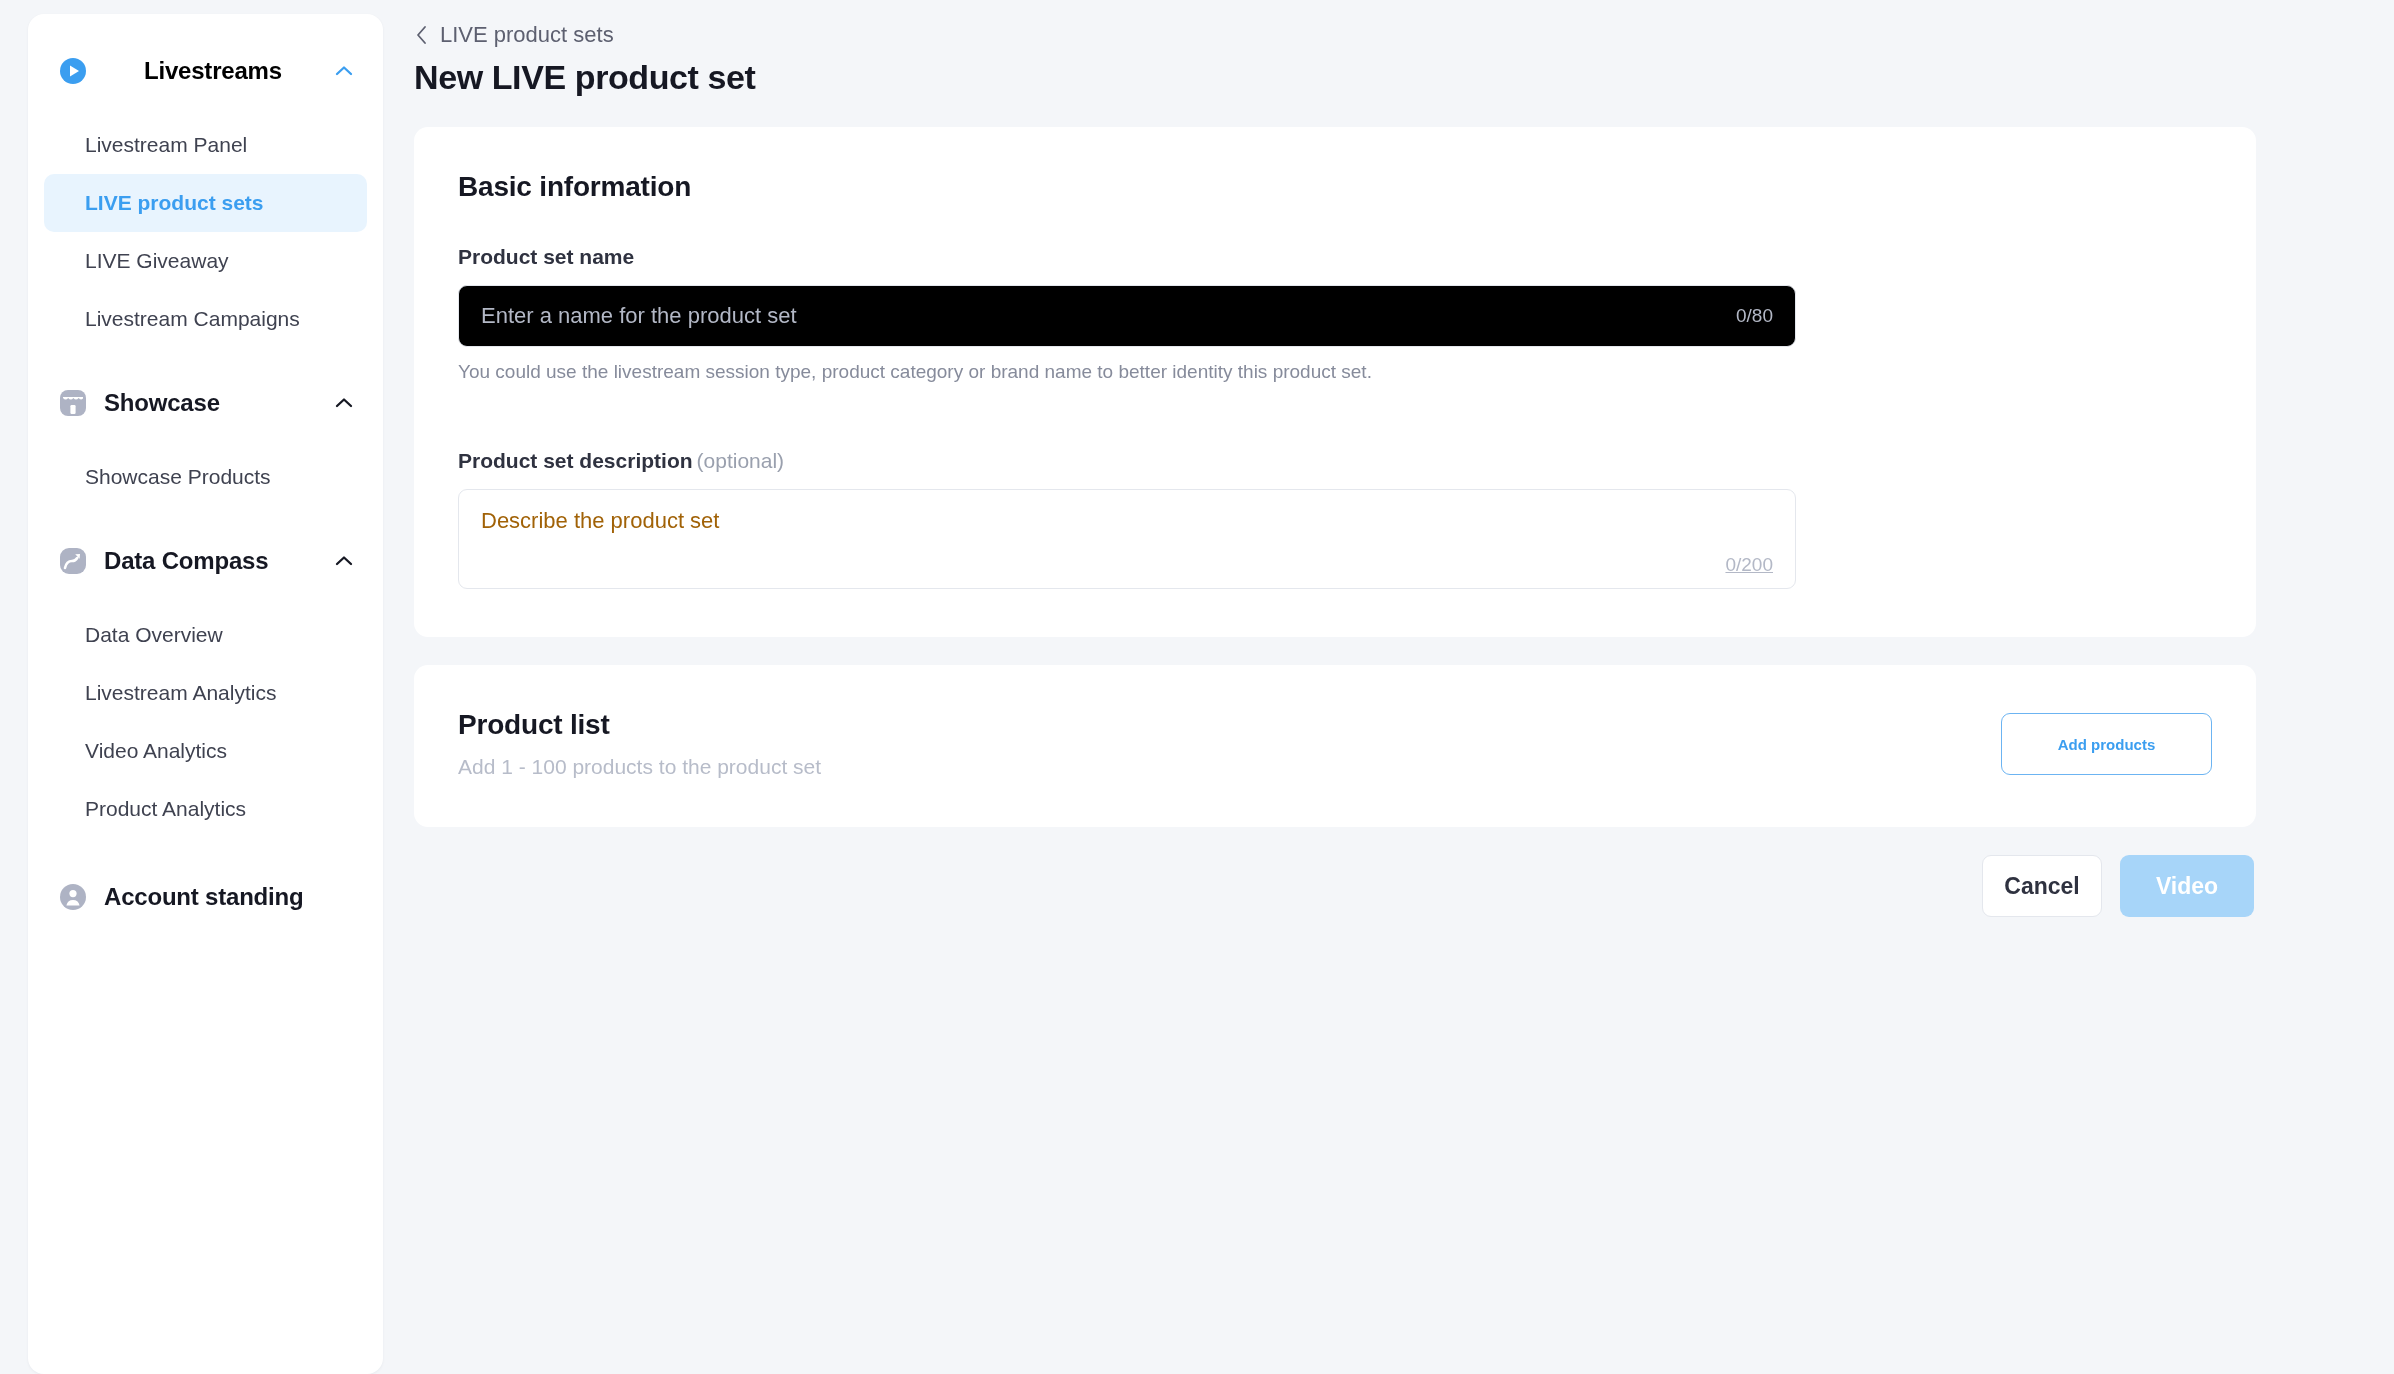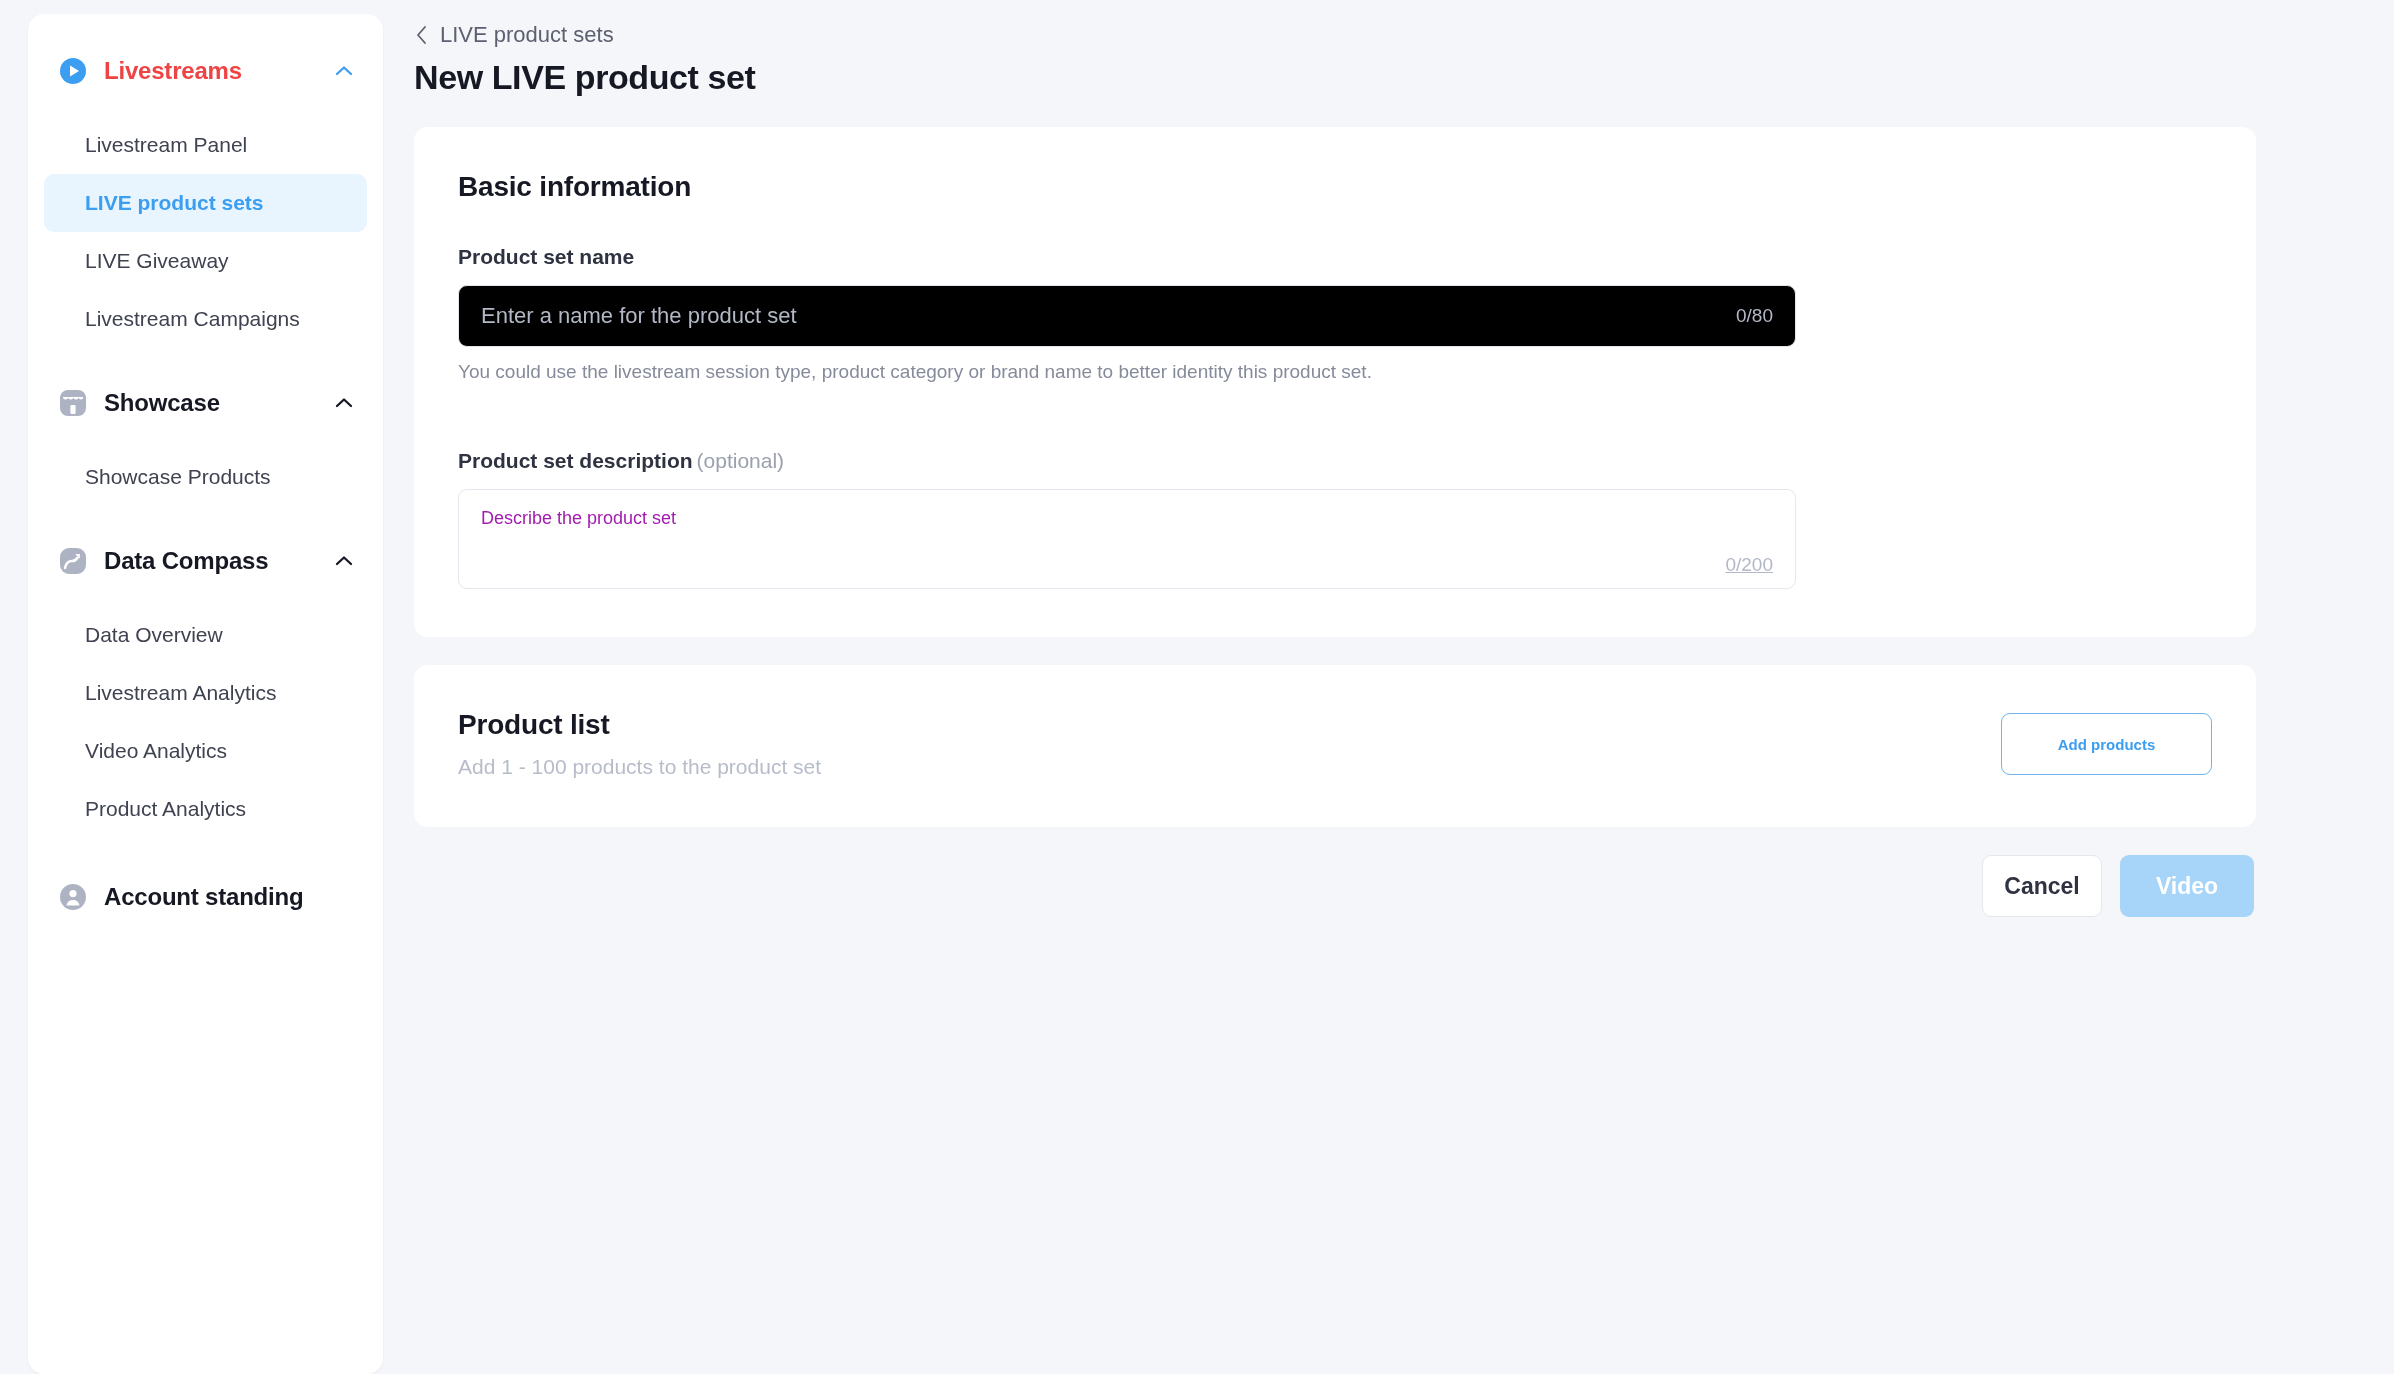--- a/index.html
+++ b/index.html
@@ -50,21 +50,21 @@
     display: flex; align-items: center; justify-content: center;
   }
   .nav-group-header .grp-label {
     font-size: 24px;
     font-weight: bold;
     letter-spacing: -0.2px;
     color: #161823;
     flex: 1;
     white-space: nowrap;
   }
-  .nav-group-header.active .grp-label { color: #ef4444; }
+  .nav-group-header.active .grp-label { color: #000000; margin-left: 40px; }
   .chevron { width: 26px; height: 26px; flex: 0 0 26px; }
 
   .nav-item {
     margin: 0 16px;
     padding: 17px 0 17px 41px;
     font-size: 21px;
     color: #3f4250;
     border-radius: 10px;
     cursor: pointer;
     white-space: nowrap;
@@ -180,22 +180,22 @@
   .textarea-box {
     position: relative;
     width: 1338px;
     height: 100px;
     border: 1px solid #e4e7ed;
     border-radius: 9px;
     background: #fff;
     padding: 18px 22px 10px 22px;
   }
   .textarea-box .ph {
-    font-size: 18px;
-    color: #a21caf;
+    font-size: 22px;
+    color: #a16207;
   }
   .textarea-box .counter {
     position: absolute;
     right: 22px;
     bottom: 12px;
     text-decoration: underline;
   }
 
   
   .card-row {

